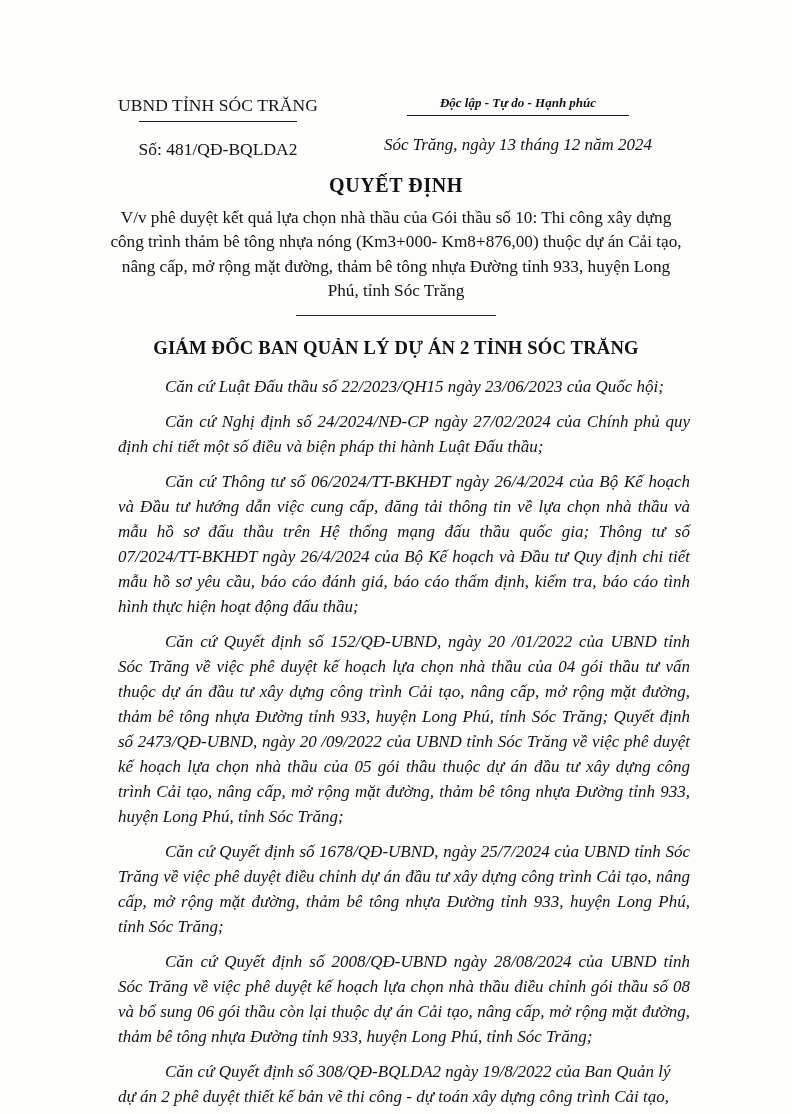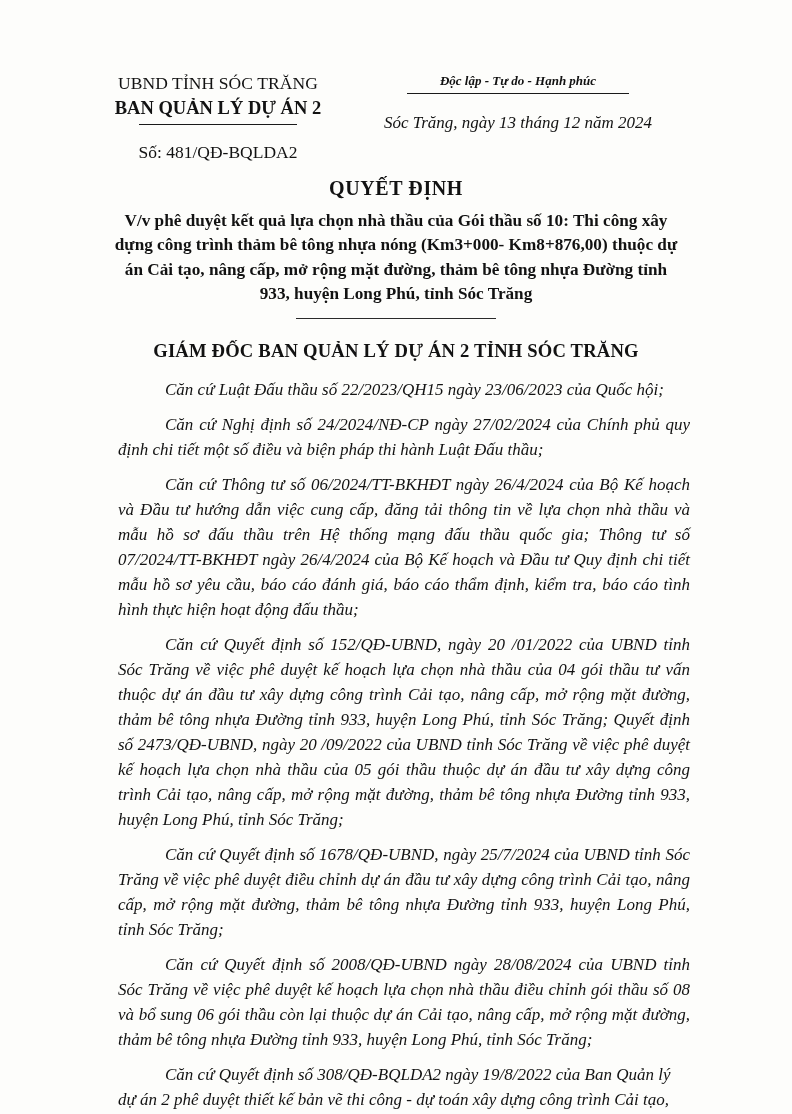--- a/index.html
+++ b/index.html
@@ -13,21 +13,21 @@
     height: 1114px;
     background: #fdfdfb;
     overflow: hidden;
     font-family: "Liberation Serif", "DejaVu Serif", serif;
     color: #121212;
   }
 
   
   .header {
     display: flex;
-    padding: 72px 96px 0 96px;
+    padding: 94px 96px 0 96px;
     box-sizing: border-box;
   }
   .header-left {
     width: 244px;
     text-align: center;
   }
   .header-right {
     flex: 1;
     text-align: center;
   }
@@ -81,21 +81,21 @@
     box-sizing: border-box;
   }
   .decision-word {
     font-size: 20px;
     font-weight: bold;
     letter-spacing: .6px;
     margin-bottom: 9px;
   }
   .subject {
     font-size: 17.2px;
-    font-weight: bold;
+    font-weight: normal;
     line-height: 1.43;
     padding: 0 14px;
   }
   .divider {
     width: 200px;
     height: 0;
     border-top: 1.4px solid #2a2a2a;
     margin: 11px auto 0 auto;
   }
 
@@ -127,21 +127,20 @@
   }
 </style>
 </head>
 <body>
 
 <div class="page">
 
   <div class="header">
     <div class="header-left">
       <div class="org-line1">UBND TỈNH SÓC TRĂNG</div>
-      <div class="org-line2">BAN QUẢN LÝ DỰ ÁN 2</div>
       <div class="rule rule-left"></div>
       <div class="doc-number">Số: 481/QĐ-BQLDA2</div>
     </div>
     <div class="header-right">
       <div class="nation-line2">Độc lập - Tự do - Hạnh phúc</div>
       <div class="rule rule-right"></div>
       <div class="place-date">Sóc Trăng, ngày 13 tháng 12 năm 2024</div>
     </div>
   </div>
 

